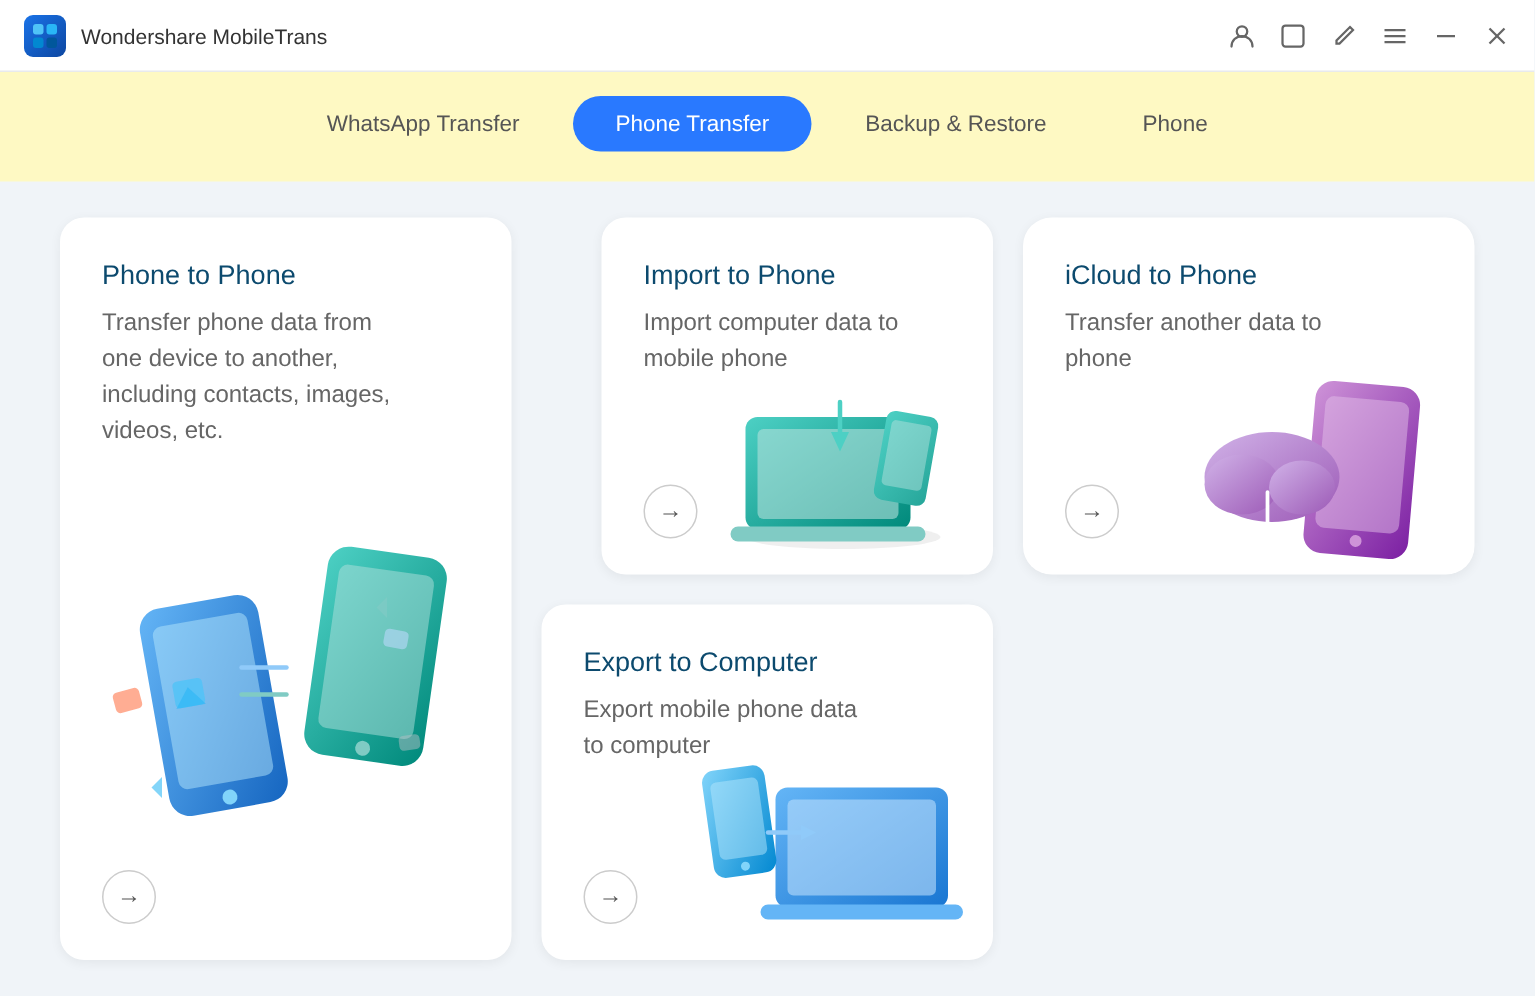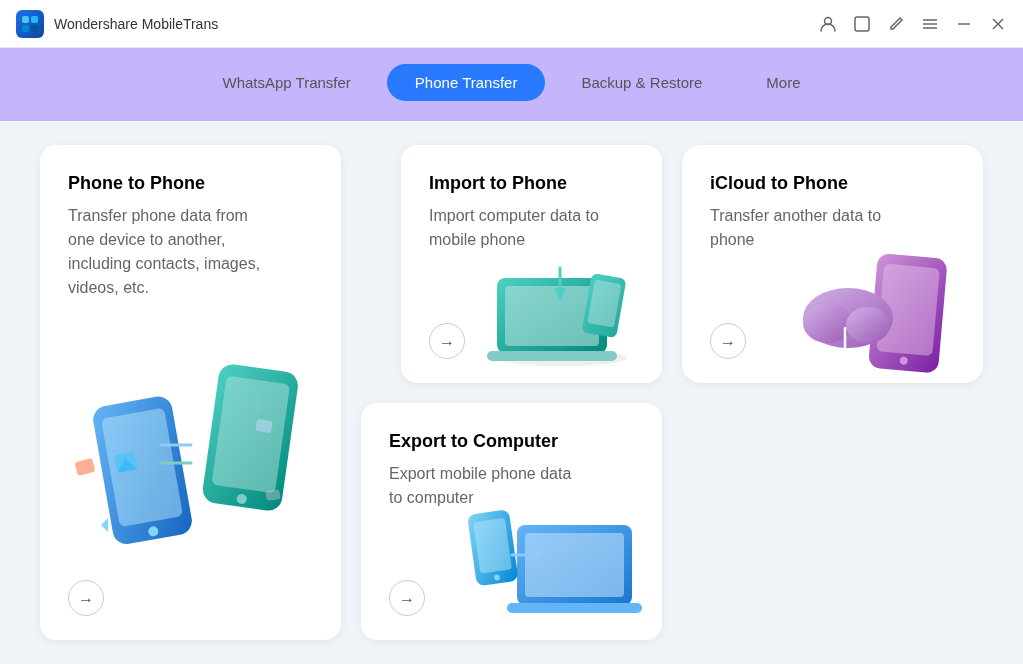--- a/index.html
+++ b/index.html
@@ -53,21 +53,21 @@
     .titlebar-icon {
       color: #666;
       font-size: 16px;
       cursor: pointer;
       display: flex;
       align-items: center;
     }
 
     
     .navbar {
-      background: #c4b5fd;
+      background: #fef9c3;
       display: flex;
       justify-content: center;
       align-items: center;
       padding: 16px 0 20px 0;
       gap: 8px;
     }
     .nav-pill {
       padding: 10px 28px;
       border-radius: 50px;
       font-size: 15px;
@@ -110,22 +110,22 @@
     }
 
     .card-large {
       grid-row: span 2;
       display: flex;
       flex-direction: column;
     }
 
     .card-title {
       font-size: 18px;
-      font-weight: 700;
-      color: #000000;
+      font-weight: 400;
+      color: #0c4a6e;
       margin-bottom: 10px;
     }
     .card-desc {
       font-size: 16px;
       color: #666;
       line-height: 1.5;
       max-width: 200px;
     }
 
     .arrow-btn {
@@ -196,21 +196,21 @@
         <line x1="14" y1="4" x2="4" y2="14"></line>
       </svg>
     </span>
   </div>
 </div>
 
 <div class="navbar">
   <button class="nav-pill">WhatsApp Transfer</button>
   <button class="nav-pill active">Phone Transfer</button>
   <button class="nav-pill">Backup &amp; Restore</button>
-  <button class="nav-pill">More</button>
+  <button class="nav-pill">Phone</button>
 </div>
 
 <div class="main-content">
   <div class="cards-grid">
 
     <div class="card card-large">
       <div class="card-title">Phone to Phone</div>
       <div class="card-desc">Transfer phone data from one device to another, including contacts, images, videos, etc.</div>
 
       <div style="position:absolute; bottom:70px; left:20px; right:10px; display:flex; justify-content:center;">

